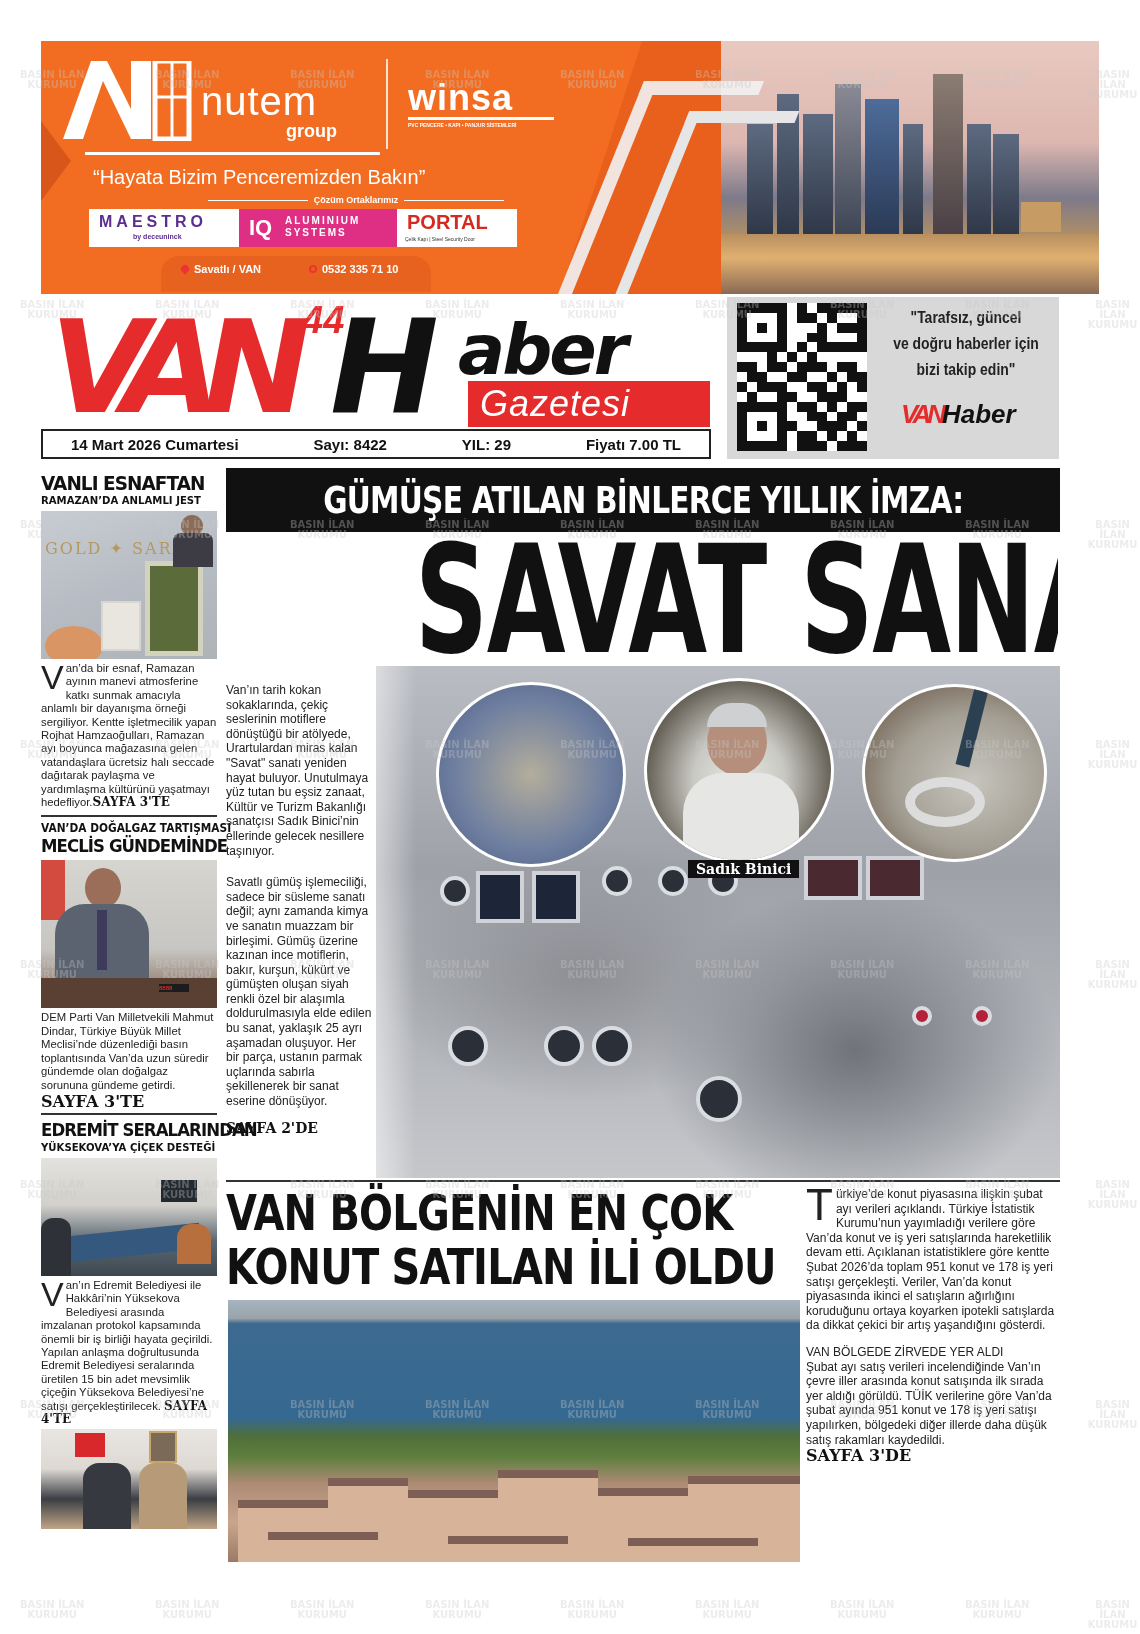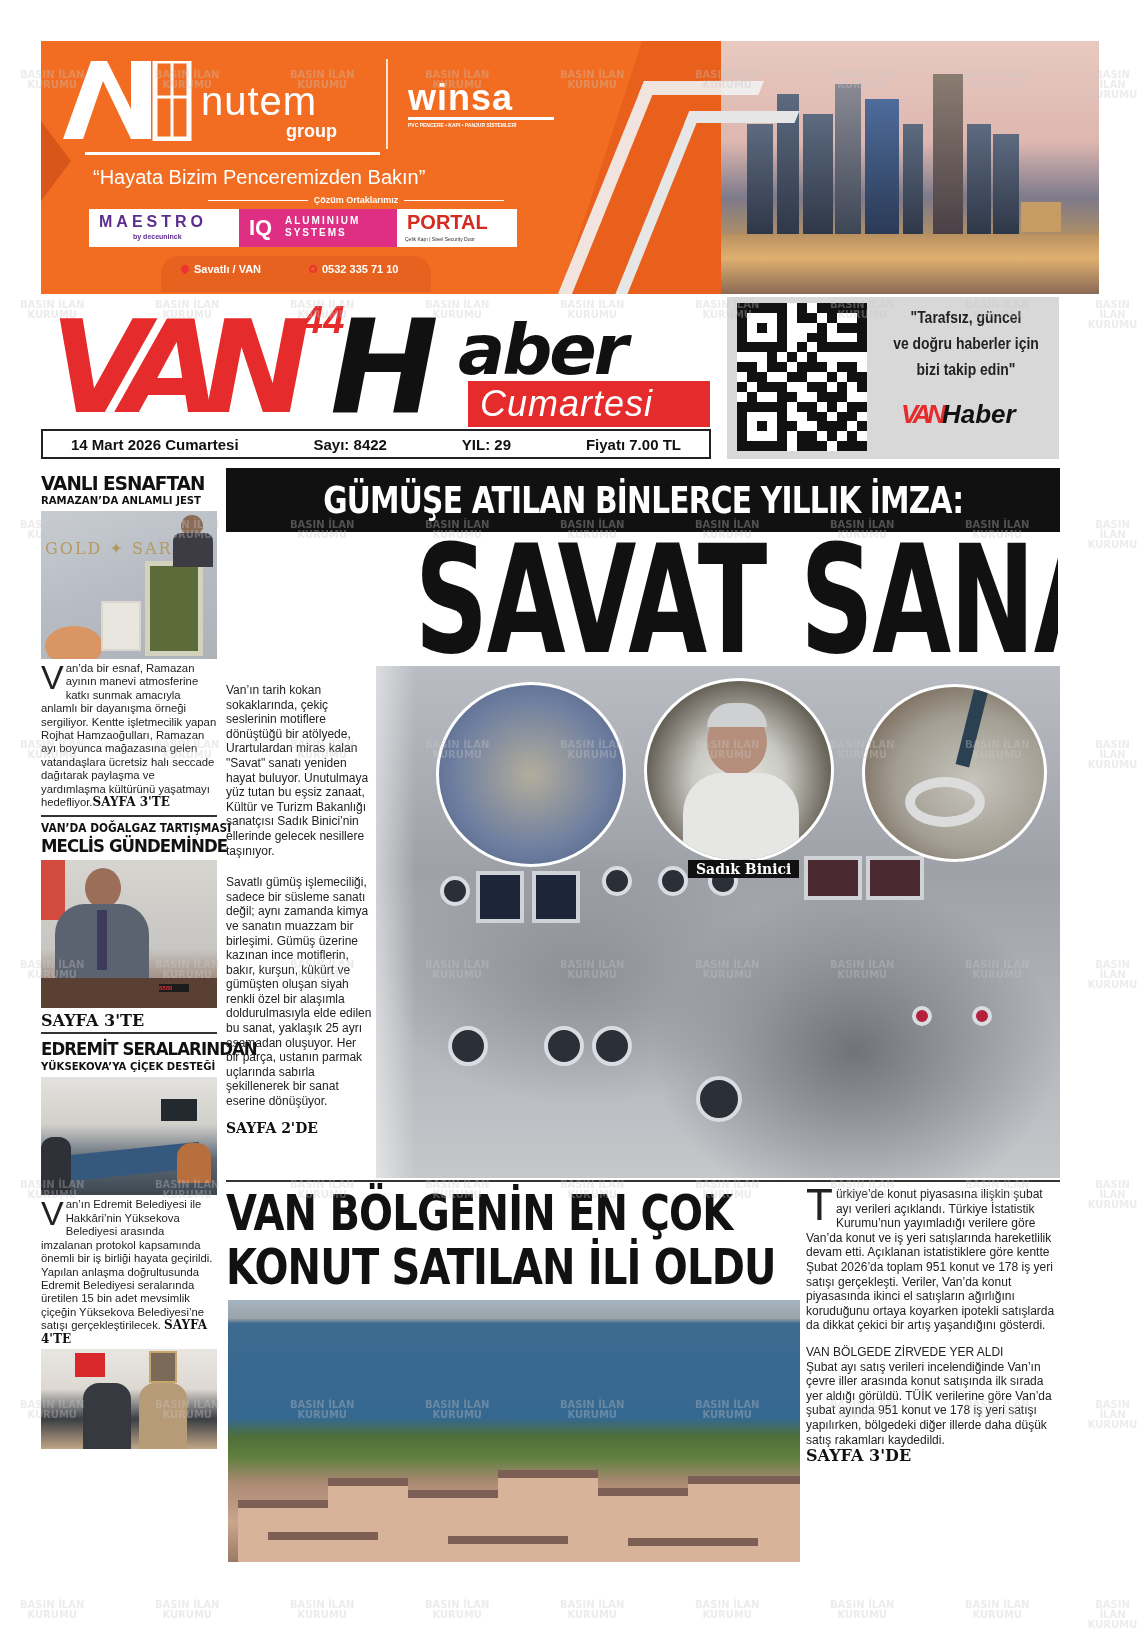--- a/index.html
+++ b/index.html
@@ -170,21 +170,21 @@
     <span class="contact" style="left:140px"><span class="pin"></span><span>Savatlı / VAN</span></span>
     <span class="contact" style="left:268px"><span class="phone"></span><span>0532 335 71 10</span></span>
   </div>
 
   <div class="logo">
     <span class="logo-van">VAN</span>
     <span class="logo-65"><span class="six">44</span></span>
     <span class="logo-h">H</span>
     <span class="logo-aber">aber</span>
     <div class="logo-gaz">
-        <span>Cumartesi</span>
+        <span>Gazetesi</span>
       </div>
   </div>
 
   <div class="infobar">
     <span>14 Mart 2026 Cumartesi</span>
     <span>Sayı: 8422</span>
     <span>YIL: 29</span>
     <span>Fiyatı 7.00 TL</span>
   </div>
 
@@ -416,20 +416,21 @@
       <div class="l-head2" style="font-size:11.5px">VAN’DA DOĞALGAZ TARTIŞMASI</div>
       <div class="l-head1" style="font-size:18px">MECLİS GÜNDEMİNDE</div>
       <div class="photo img2">
         <div style="position:absolute;left:0;top:0;width:24px;height:60px;background:#d34a3e;"></div>
         <div style="position:absolute;left:44px;top:8px;width:36px;height:40px;border-radius:50%;background:#9b6e5a;"></div>
         <div style="position:absolute;left:14px;top:44px;width:94px;height:104px;background:#5b6270;border-radius:30px 30px 0 0;"></div>
         <div style="position:absolute;left:56px;top:50px;width:10px;height:60px;background:#3e3a5c;"></div>
         <div style="position:absolute;left:0;top:118px;width:176px;height:30px;background:#5a3f33;"></div>
         <div style="position:absolute;left:118px;top:124px;width:30px;height:8px;background:#1c1c1c;color:#f33;font-size:6px;line-height:8px;">8888</div>
       </div>
+      <div class="l-body"><span>DEM Parti Van Milletvekili Mahmut Dindar, Türkiye Büyük Millet Meclisi’nde düzenlediği basın toplantısında Van’da uzun süredir gündemde olan doğalgaz sorununa gündeme getirdi.</span></div>
       <div class="sayfa-big">SAYFA 3'TE</div>
     </div>
     <div class="divider" style="margin-top:2px"></div>
 
     <div>
       <div class="l-head1" style="font-size:18px">EDREMİT SERALARINDAN</div>
       <div class="l-head2">YÜKSEKOVA’YA ÇİÇEK DESTEĞİ</div>
       <div class="photo img3">
         <div style="position:absolute;left:120px;top:22px;width:36px;height:22px;background:#222a30;"></div>
         <div style="position:absolute;left:18px;top:72px;width:140px;height:26px;background:#35597e;transform:skewY(-6deg);"></div>

